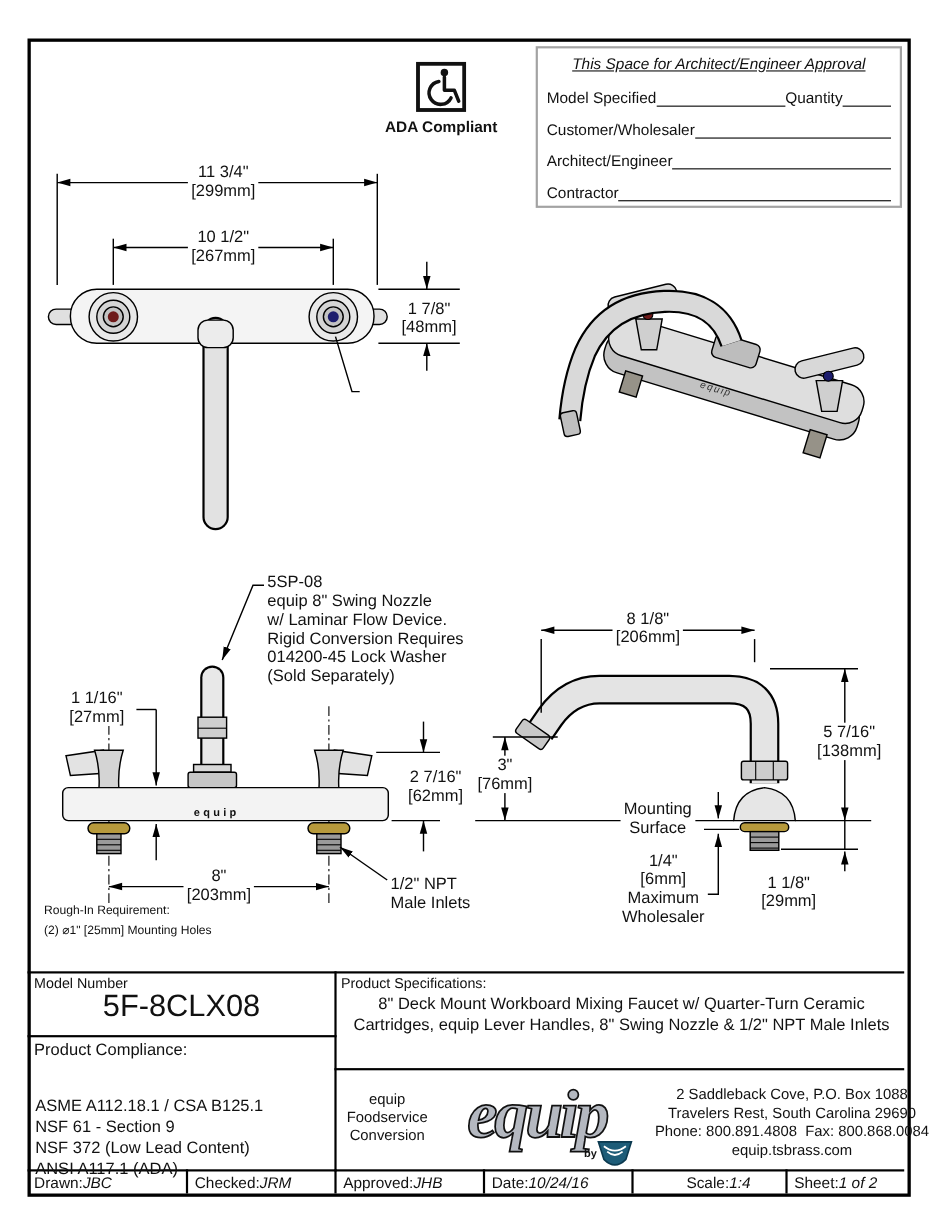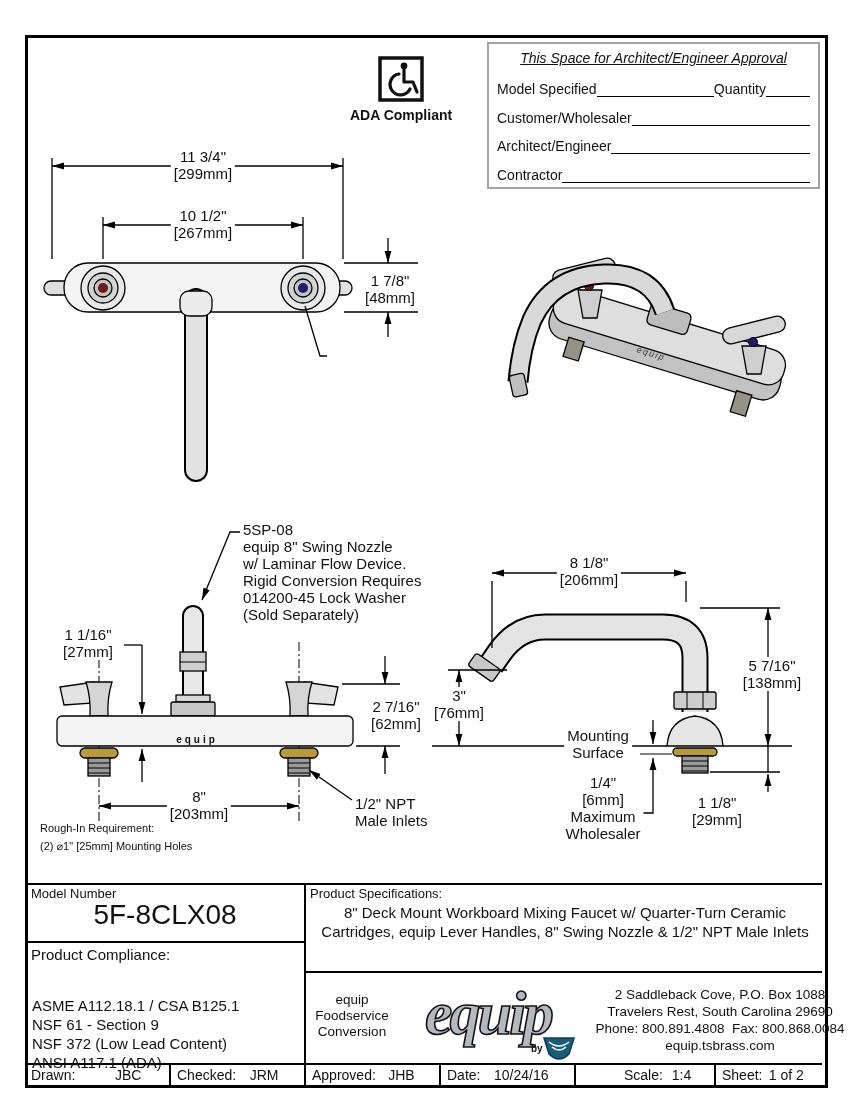--- a/index.html
+++ b/index.html
@@ -24,21 +24,21 @@
   .tbline{position:absolute;background:#000;z-index:3;}
   .tb-label{position:absolute;z-index:4;font-size:13px;}
   #model-number{position:absolute;left:165px;top:899px;transform:translateX(-50%);font-size:28px;z-index:4;}
   #compliance{position:absolute;left:32px;top:968px;font-size:15px;line-height:19px;z-index:4;margin-top:28px;}
   #specs{position:absolute;left:565px;top:903px;transform:translateX(-50%);width:505px;
          text-align:center;font-size:15px;line-height:19px;z-index:4;white-space:normal;}
   #tagline{position:absolute;left:352px;top:992px;transform:translateX(-50%);text-align:center;font-size:13.5px;line-height:16px;z-index:4;}
   #address{position:absolute;left:700px;top:986px;transform:translateX(-50%);text-align:center;font-size:13.5px;line-height:17px;z-index:4;margin-left:20px;}
   #address div{white-space:pre;}
   .ftr{position:absolute;top:1065px;height:20px;display:flex;align-items:center;font-size:14px;z-index:4;box-sizing:border-box;padding-left:6px;}
-  .ftr .val{flex:1;text-align:center;padding-right:12px;}
+  .ftr .val{flex:1;padding-right:12px;font-style:italic;}
 </style>
 </head>
 <body>
 
 <div id="sheet">
   <div id="border"></div>
 
   <svg class="layer" width="850" height="1100" viewBox="0 0 850 1100">
     <defs>
       <marker id="arrE" markerWidth="13" markerHeight="10" refX="12" refY="5" orient="auto" markerUnits="userSpaceOnUse">
@@ -367,21 +367,21 @@
     </g>
   </svg>
 
   <div id="address">
     <div>2 Saddleback Cove, P.O. Box 1088</div>
     <div>Travelers Rest, South Carolina 29690</div>
     <div>Phone: 800.891.4808  Fax: 800.868.0084</div>
     <div>equip.tsbrass.com</div>
   </div>
 
-  <div class="ftr" style="left:25px;width:168px;">
+  <div class="ftr" style="left:25px;width:144px;">
     <span>Drawn:</span>
       <span class="val">JBC</span>
   </div>
   <div class="ftr" style="left:171px;width:133px;">
     <span>Checked:</span>
       <span class="val">JRM</span>
   </div>
   <div class="ftr" style="left:306px;width:133px;">
     <span>Approved:</span>
       <span class="val">JHB</span>

